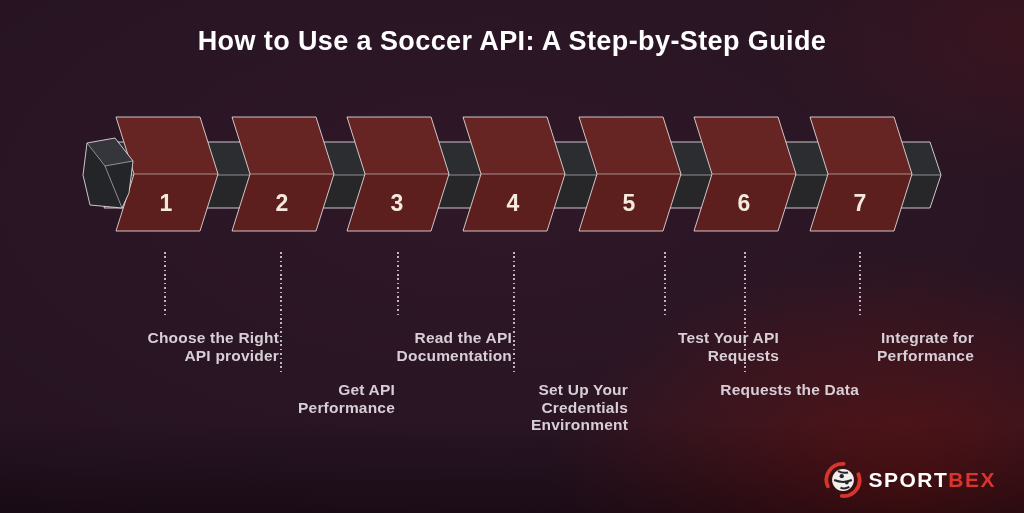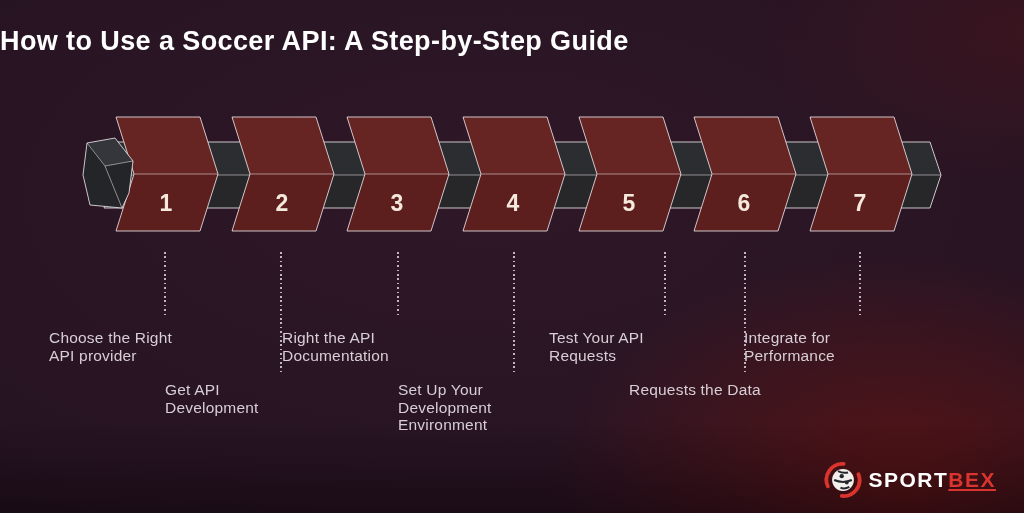--- a/index.html
+++ b/index.html
@@ -6,21 +6,21 @@
   body{
     width:1024px;height:513px;position:relative;overflow:hidden;
     font-family:"Liberation Sans", sans-serif;
     background:
       linear-gradient(180deg, rgba(0,0,0,0) 82%, rgba(10,2,8,.45) 100%),
       radial-gradient(56% 75% at 88% 96%, rgba(122,20,12,.60), rgba(122,20,12,0) 62%),
       radial-gradient(42% 48% at 101% 6%, rgba(100,22,22,.30), rgba(100,22,22,0) 65%),
       radial-gradient(125% 125% at 48% 38%, #2f1827 0%, #261322 55%, #1a0c17 100%);
   }
   #title{
-    position:absolute;top:26px;left:0;width:1024px;
+    position:absolute;top:26px;left:0;width:1024px;text-align:center;
     color:var(--title-text,#fff);font-size:27px;font-weight:700;letter-spacing:.4px;
   }
   #scene{position:absolute;top:0;left:0;}
   .band-top{fill:var(--band-top,#662422);}
   .band-bottom{fill:var(--band-bottom,#5c1f1e);}
   .bar-top{fill:var(--bar-top,#2c2d30);}
   .bar-bottom{fill:var(--bar-bottom,#272729);}
   .edge{fill:none;stroke:rgba(233,226,230,.85);stroke-width:1;stroke-linejoin:round;}
   .edge-dim{fill:none;stroke:rgba(233,226,230,.55);stroke-width:1;}
   .step-num{
@@ -30,34 +30,34 @@
   .cap-top{fill:#35363c;}
   .cap-front{fill:#232528;}
   .dot-line{
     position:absolute;top:252px;width:2px;
     background:repeating-linear-gradient(180deg, rgba(220,210,218,.85) 0 1.6px, rgba(0,0,0,0) 1.6px 4.4px);
   }
   .dot-short{height:64px;}
   .dot-long{height:120px;}
   .step-label{
     position:absolute;width:230px;transform:translateX(-50%);
-    text-align:left;white-space:pre-line;
-    color:var(--label-text,#d8ced6);font-size:15.5px;line-height:17.5px;font-weight:400;
+    text-align:right;white-space:pre-line;
+    color:var(--label-text,#d8ced6);font-size:15.5px;line-height:17.5px;font-weight:700;
     letter-spacing:.2px;
   }
   .row-top{top:329px;}
   .row-bottom{top:381px;}
   .x1{left:164px}.x2{left:280px}.x3{left:397px}.x4{left:513px}.x5{left:664px}.x6{left:744px}.x7{left:859px}
   #logo{
     position:absolute;right:28px;bottom:14px;height:38px;
     display:flex;align-items:center;gap:6px;
   }
   #logo .brand-text{font-size:21px;font-weight:700;letter-spacing:1.5px;}
   #logo .brand-primary{color:#ffffff;}
-  #logo .brand-secondary{color:var(--accent-red,#d9342e);text-decoration:underline;}
+  #logo .brand-secondary{color:var(--accent-red,#d9342e);}
 </style>
 </head>
 <body>
 
 <div id="title">How to Use a Soccer API: A Step-by-Step Guide</div>
 
 <svg id="scene" width="1024" height="513" viewBox="0 0 1024 513">
 
   <g>
     <polygon class="bar-top" points="104,142 930,142 941,175 115,175"></polygon>
@@ -129,25 +129,25 @@
 <div class="dot-line dot-long  x2"></div>
 <div class="dot-line dot-short x3"></div>
 <div class="dot-line dot-long  x4"></div>
 <div class="dot-line dot-short x5"></div>
 <div class="dot-line dot-long  x6"></div>
 <div class="dot-line dot-short x7"></div>
 
 <div class="step-label row-top    x1">Choose the Right
 API provider</div>
 <div class="step-label row-bottom x2">Get API
-Development</div>
-<div class="step-label row-top    x3">Right the API
+Performance</div>
+<div class="step-label row-top    x3">Read the API
 Documentation</div>
 <div class="step-label row-bottom x4">Set Up Your
-Development
+Credentials
 Environment</div>
 <div class="step-label row-top    x5">Test Your API
 Requests</div>
 <div class="step-label row-bottom x6">Requests the Data</div>
 <div class="step-label row-top    x7">Integrate for
 Performance</div>
 
 <div id="logo">
   <svg width="38" height="38" viewBox="0 0 30 30">
     <circle cx="15" cy="15" r="8.6" fill="#f3efed"></circle>

